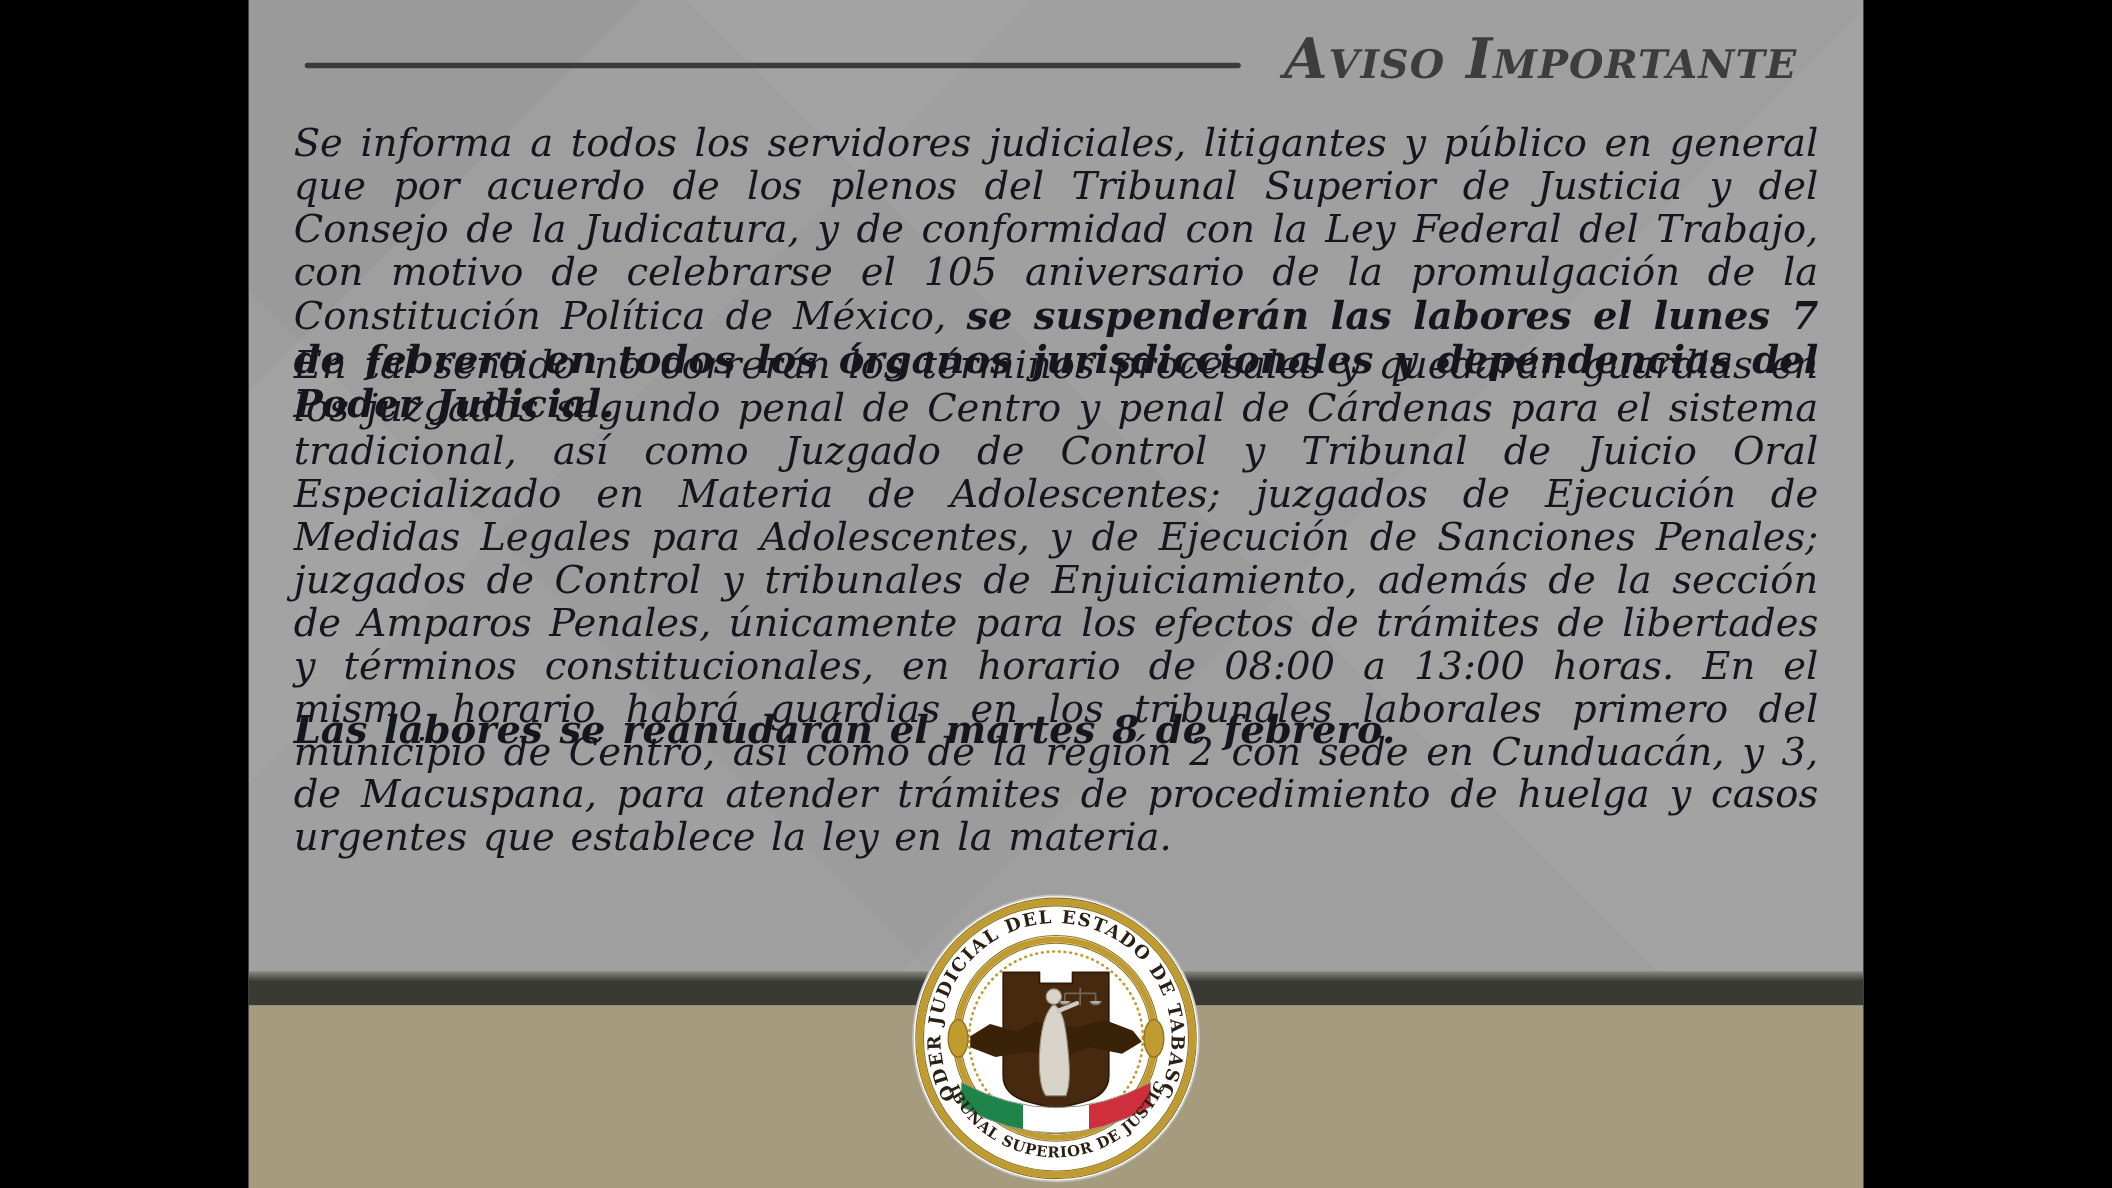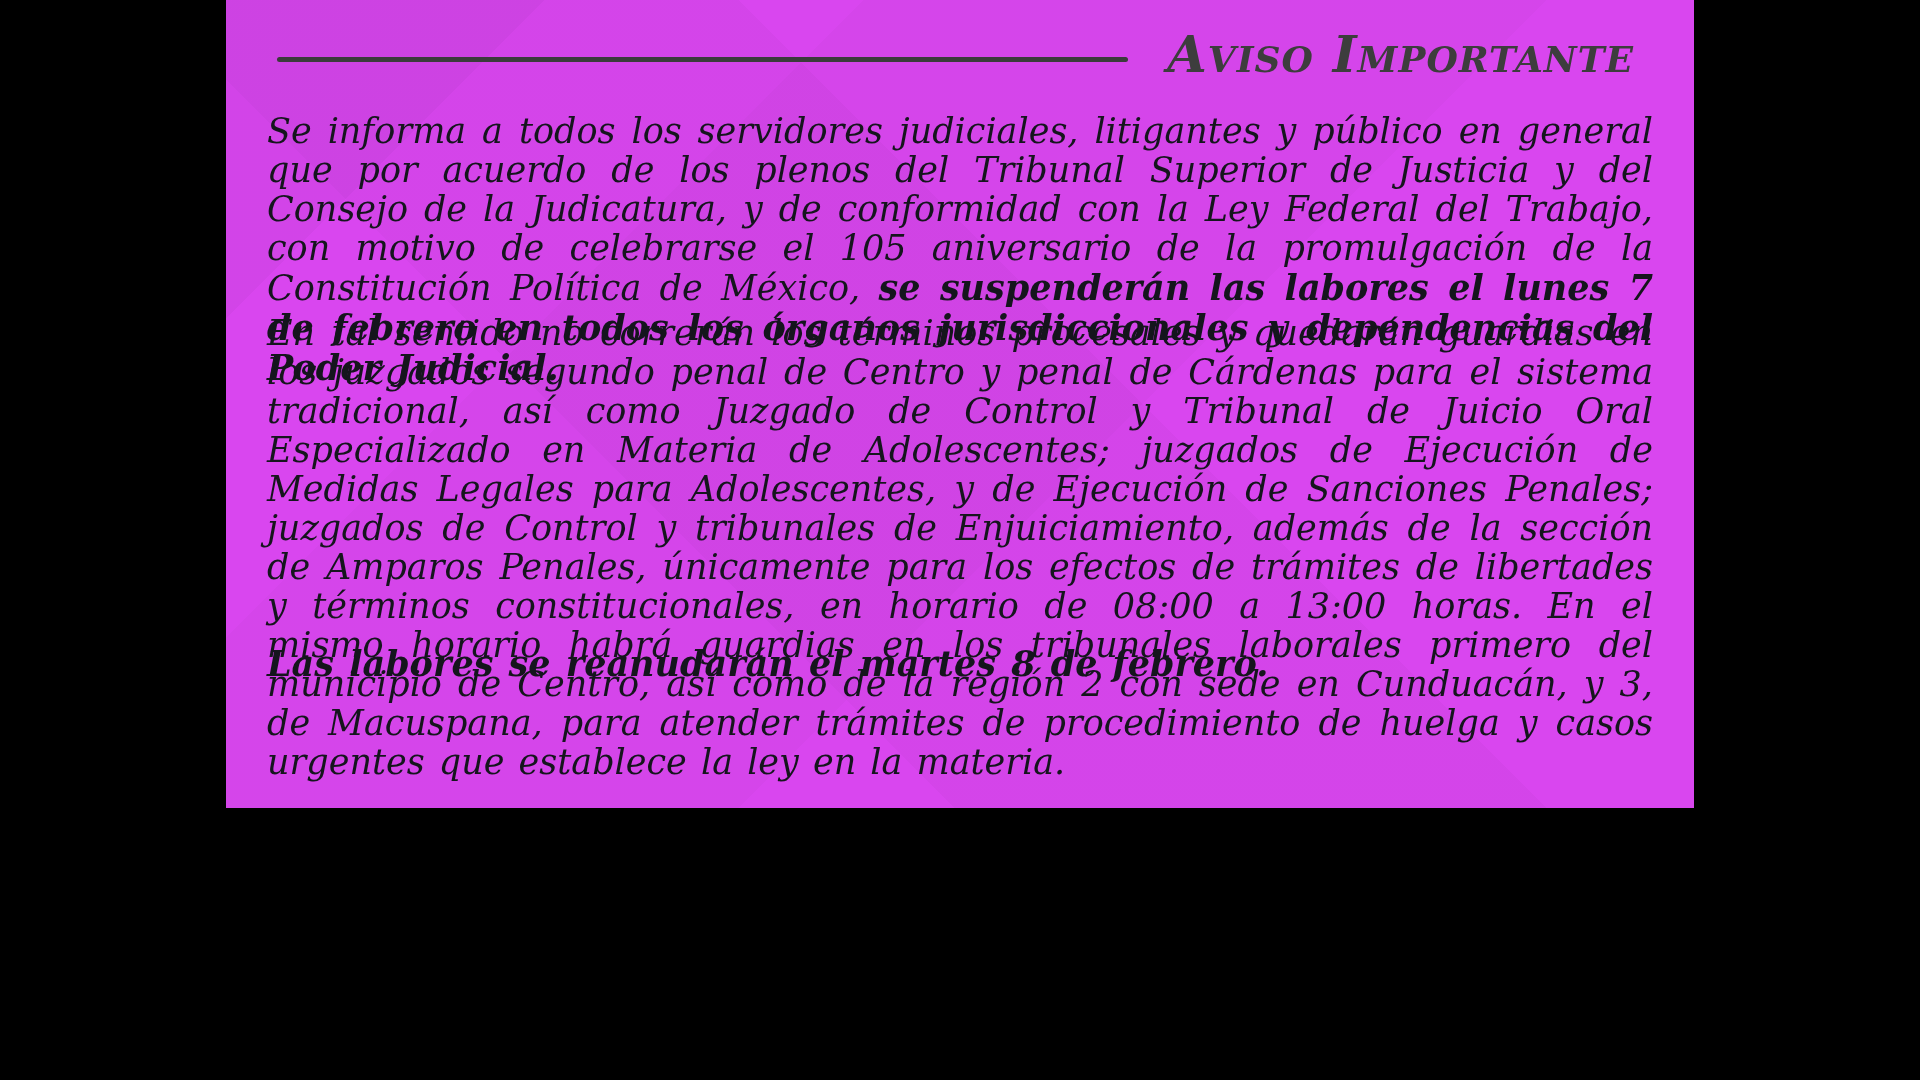--- a/index.html
+++ b/index.html
@@ -4,22 +4,22 @@
 <style>
   html,body{margin:0;padding:0;}
   body{
     width:1920px;height:1080px;
     background:#000000;
     position:relative;
     overflow:hidden;
     font-family:"DejaVu Serif", serif;
   }
   .panel{
-    position:absolute;left:226px;top:0;width:1468px;height:808px;
-    background:#d946ef;overflow:hidden;
+    position:absolute;left:226px;top:0;width:1468px;height:1080px;
+    background:#a3a3a3;overflow:hidden;
   }
   
   .wm{position:absolute;inset:0;pointer-events:none;}
   .wm-a{background:linear-gradient(135deg, rgba(0,0,0,0.030) 0 14%, transparent 14% 100%);}
   .wm-b{background:linear-gradient(45deg, transparent 0 32%, rgba(0,0,0,0.022) 32% 58%, transparent 58% 100%);}
   .wm-c{background:linear-gradient(-45deg, transparent 0 42%, rgba(0,0,0,0.018) 42% 72%, transparent 72% 100%);}
 
   .band-dark{
     position:absolute;left:0;top:883px;width:100%;height:31px;
     background:linear-gradient(#8a897f, #3a3a35 30%);

